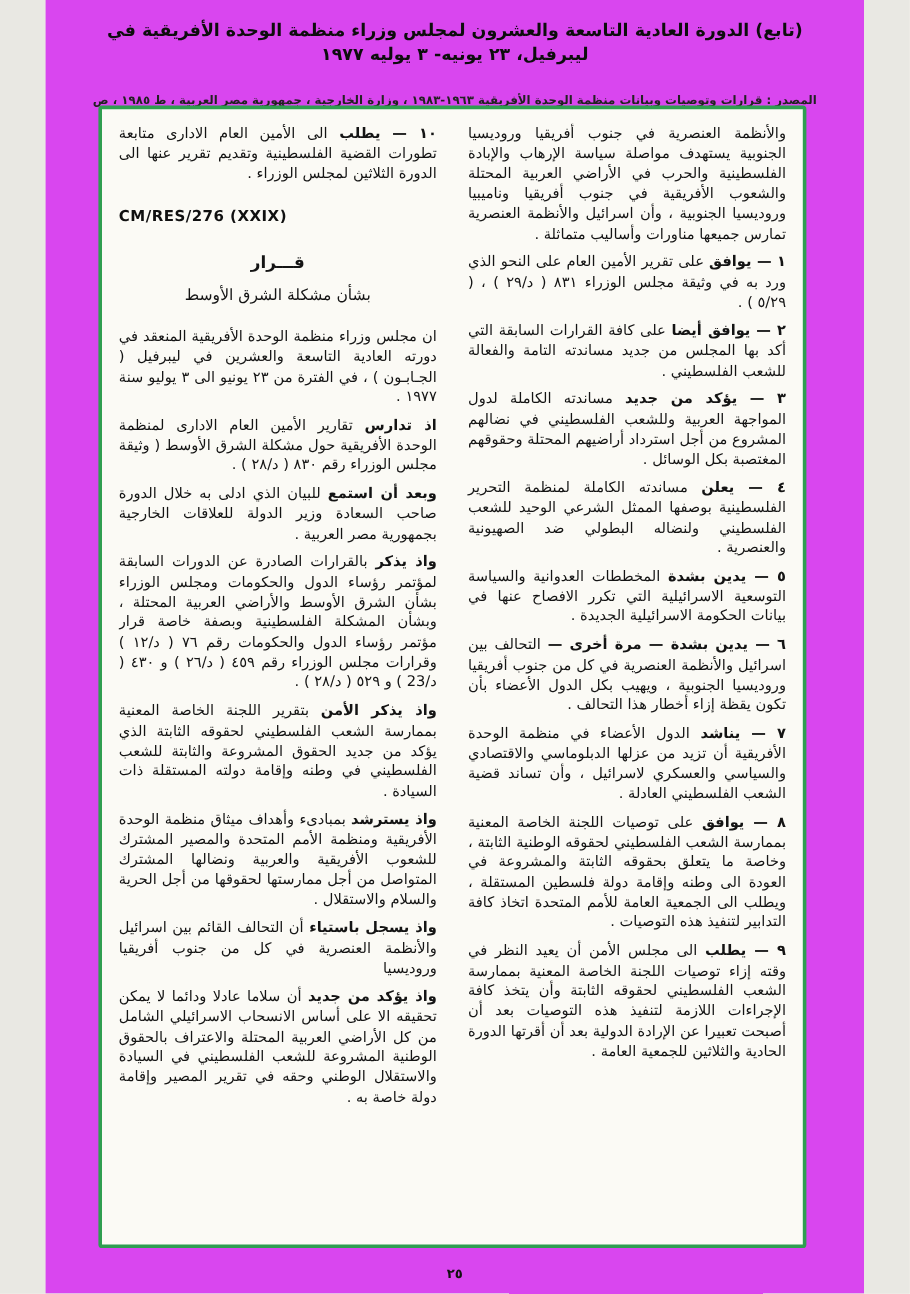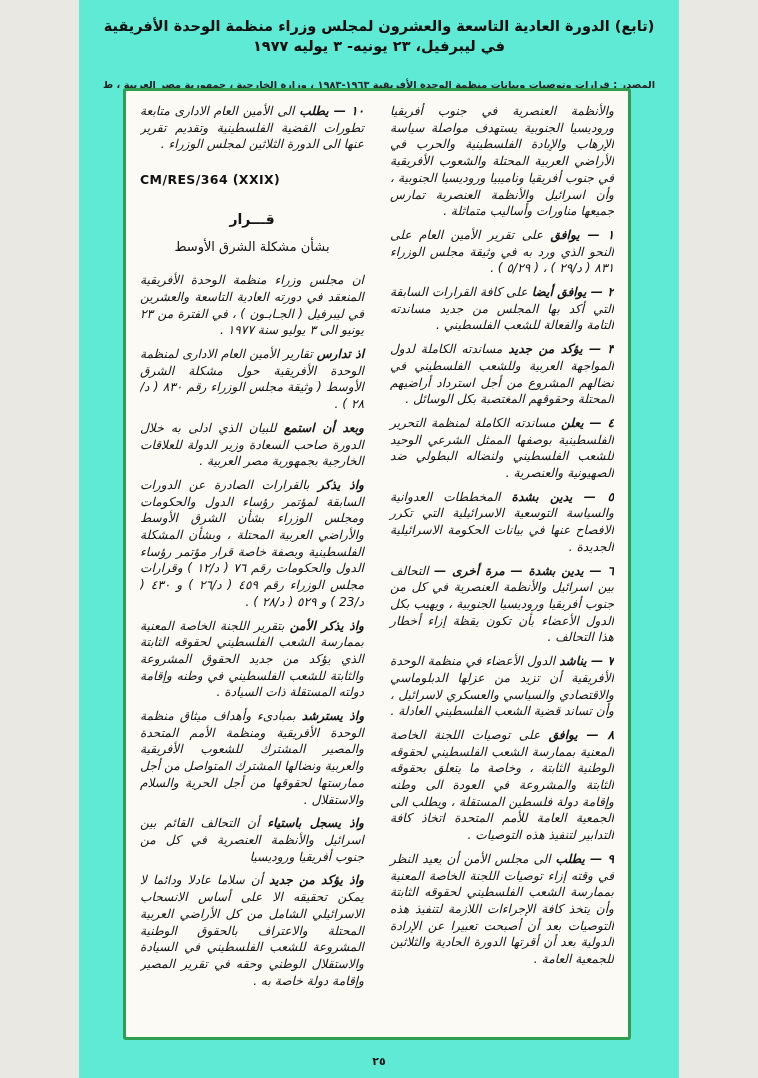--- a/index.html
+++ b/index.html
@@ -1,20 +1,20 @@
 <!DOCTYPE html>
 <html lang="ar" dir="rtl"><head>
 <meta charset="utf-8">
 <style>
   * { margin: 0; padding: 0; box-sizing: border-box; }
   html, body { background: #e9e8e3; }
   .page {
-    width: 600px; height: 1078px;
+    width: 682px; height: 1078px;
     margin: 0 auto;
-    background: #5eead4;
+    background: #d946ef;
     font-family: "DejaVu Sans", "Liberation Sans", sans-serif;
     direction: rtl;
     position: relative;
     overflow: hidden;
     color: #151515;
   }
   .header { padding: 16px 20px 0; text-align: center; }
   .header-main {
     font-size: 14.5px; font-weight: bold; color: #0d0d0d; line-height: 1.4;
   }
@@ -30,21 +30,21 @@
     padding: 12px 14px;
   }
   .columns { display: flex; gap: 26px; height: 100%; overflow: hidden; }
   .col {
     flex: 1;
     text-align: justify;
     font-size: 12.2px;
     line-height: 1.37;
     color: #141414;
   }
-  .para { margin-bottom: 7px; font-style: italic; }
+  .para { margin-bottom: 7px; }
   .para strong { font-weight: bold; }
   .doc-ref {
     direction: ltr;
     text-align: left;
     font-size: 12.5px;
     font-weight: bold;
     letter-spacing: 0.4px;
     margin: 18px 0 22px;
     color: #101010;
   }
@@ -83,21 +83,21 @@
         <p class="para"><strong>٥ — يدين بشدة</strong> <span>المخططات العدوانية والسياسة التوسعية الاسرائيلية التي تكرر الافصاح عنها في بيانات الحكومة الاسرائيلية الجديدة .</span></p>
         <p class="para"><strong>٦ — يدين بشدة — مرة أخرى —</strong> <span>التحالف بين اسرائيل والأنظمة العنصرية في كل من جنوب أفريقيا وروديسيا الجنوبية ، ويهيب بكل الدول الأعضاء بأن تكون يقظة إزاء أخطار هذا التحالف .</span></p>
         <p class="para"><strong>٧ — يناشد</strong> <span>الدول الأعضاء في منظمة الوحدة الأفريقية أن تزيد من عزلها الدبلوماسي والاقتصادي والسياسي والعسكري لاسرائيل ، وأن تساند قضية الشعب الفلسطيني العادلة .</span></p>
         <p class="para"><strong>٨ — يوافق</strong> <span>على توصيات اللجنة الخاصة المعنية بممارسة الشعب الفلسطيني لحقوقه الوطنية الثابتة ، وخاصة ما يتعلق بحقوقه الثابتة والمشروعة في العودة الى وطنه وإقامة دولة فلسطين المستقلة ، ويطلب الى الجمعية العامة للأمم المتحدة اتخاذ كافة التدابير لتنفيذ هذه التوصيات .</span></p>
         <p class="para"><strong>٩ — يطلب</strong> <span>الى مجلس الأمن أن يعيد النظر في وقته إزاء توصيات اللجنة الخاصة المعنية بممارسة الشعب الفلسطيني لحقوقه الثابتة وأن يتخذ كافة الإجراءات اللازمة لتنفيذ هذه التوصيات بعد أن أصبحت تعبيرا عن الإرادة الدولية بعد أن أقرتها الدورة الحادية والثلاثين للجمعية العامة .</span></p>
       </div>
 
       <div class="col">
         <p class="para"><strong>١٠ — يطلب</strong> <span>الى الأمين العام الادارى متابعة تطورات القضية الفلسطينية وتقديم تقرير عنها الى الدورة الثلاثين لمجلس الوزراء .</span></p>
 
-        <div class="doc-ref">CM/RES/364 (XXIX)</div>
+        <div class="doc-ref">CM/RES/276 (XXIX)</div>
 
         <div class="res-title">قـــرار</div>
         <div class="res-subtitle">بشأن مشكلة الشرق الأوسط</div>
 
         <p class="para"><strong></strong> <span>ان مجلس وزراء منظمة الوحدة الأفريقية المنعقد في دورته العادية التاسعة والعشرين في ليبرفيل ( الجـابـون ) ، في الفترة من ٢٣ يونيو الى ٣ يوليو سنة ١٩٧٧ .</span></p>
         <p class="para"><strong>اذ تدارس</strong> <span>تقارير الأمين العام الادارى لمنظمة الوحدة الأفريقية حول مشكلة الشرق الأوسط ( وثيقة مجلس الوزراء رقم ٨٣٠ ( د/٢٨ ) .</span></p>
         <p class="para"><strong>وبعد أن استمع</strong> <span>للبيان الذي ادلى به خلال الدورة صاحب السعادة وزير الدولة للعلاقات الخارجية بجمهورية مصر العربية .</span></p>
         <p class="para"><strong>واذ يذكر</strong> <span>بالقرارات الصادرة عن الدورات السابقة لمؤتمر رؤساء الدول والحكومات ومجلس الوزراء بشأن الشرق الأوسط والأراضي العربية المحتلة ، وبشأن المشكلة الفلسطينية وبصفة خاصة قرار مؤتمر رؤساء الدول والحكومات رقم ٧٦ ( د/١٢ ) وقرارات مجلس الوزراء رقم ٤٥٩ ( د/٢٦ ) و ٤٣٠ ( د/23 ) و ٥٢٩ ( د/٢٨ ) .</span></p>
         <p class="para"><strong>واذ يذكر الأمن</strong> <span>بتقرير اللجنة الخاصة المعنية بممارسة الشعب الفلسطيني لحقوقه الثابتة الذي يؤكد من جديد الحقوق المشروعة والثابتة للشعب الفلسطيني في وطنه وإقامة دولته المستقلة ذات السيادة .</span></p>
         <p class="para"><strong>واذ يسترشد</strong> <span>بمبادىء وأهداف ميثاق منظمة الوحدة الأفريقية ومنظمة الأمم المتحدة والمصير المشترك للشعوب الأفريقية والعربية ونضالها المشترك المتواصل من أجل ممارستها لحقوقها من أجل الحرية والسلام والاستقلال .</span></p>

